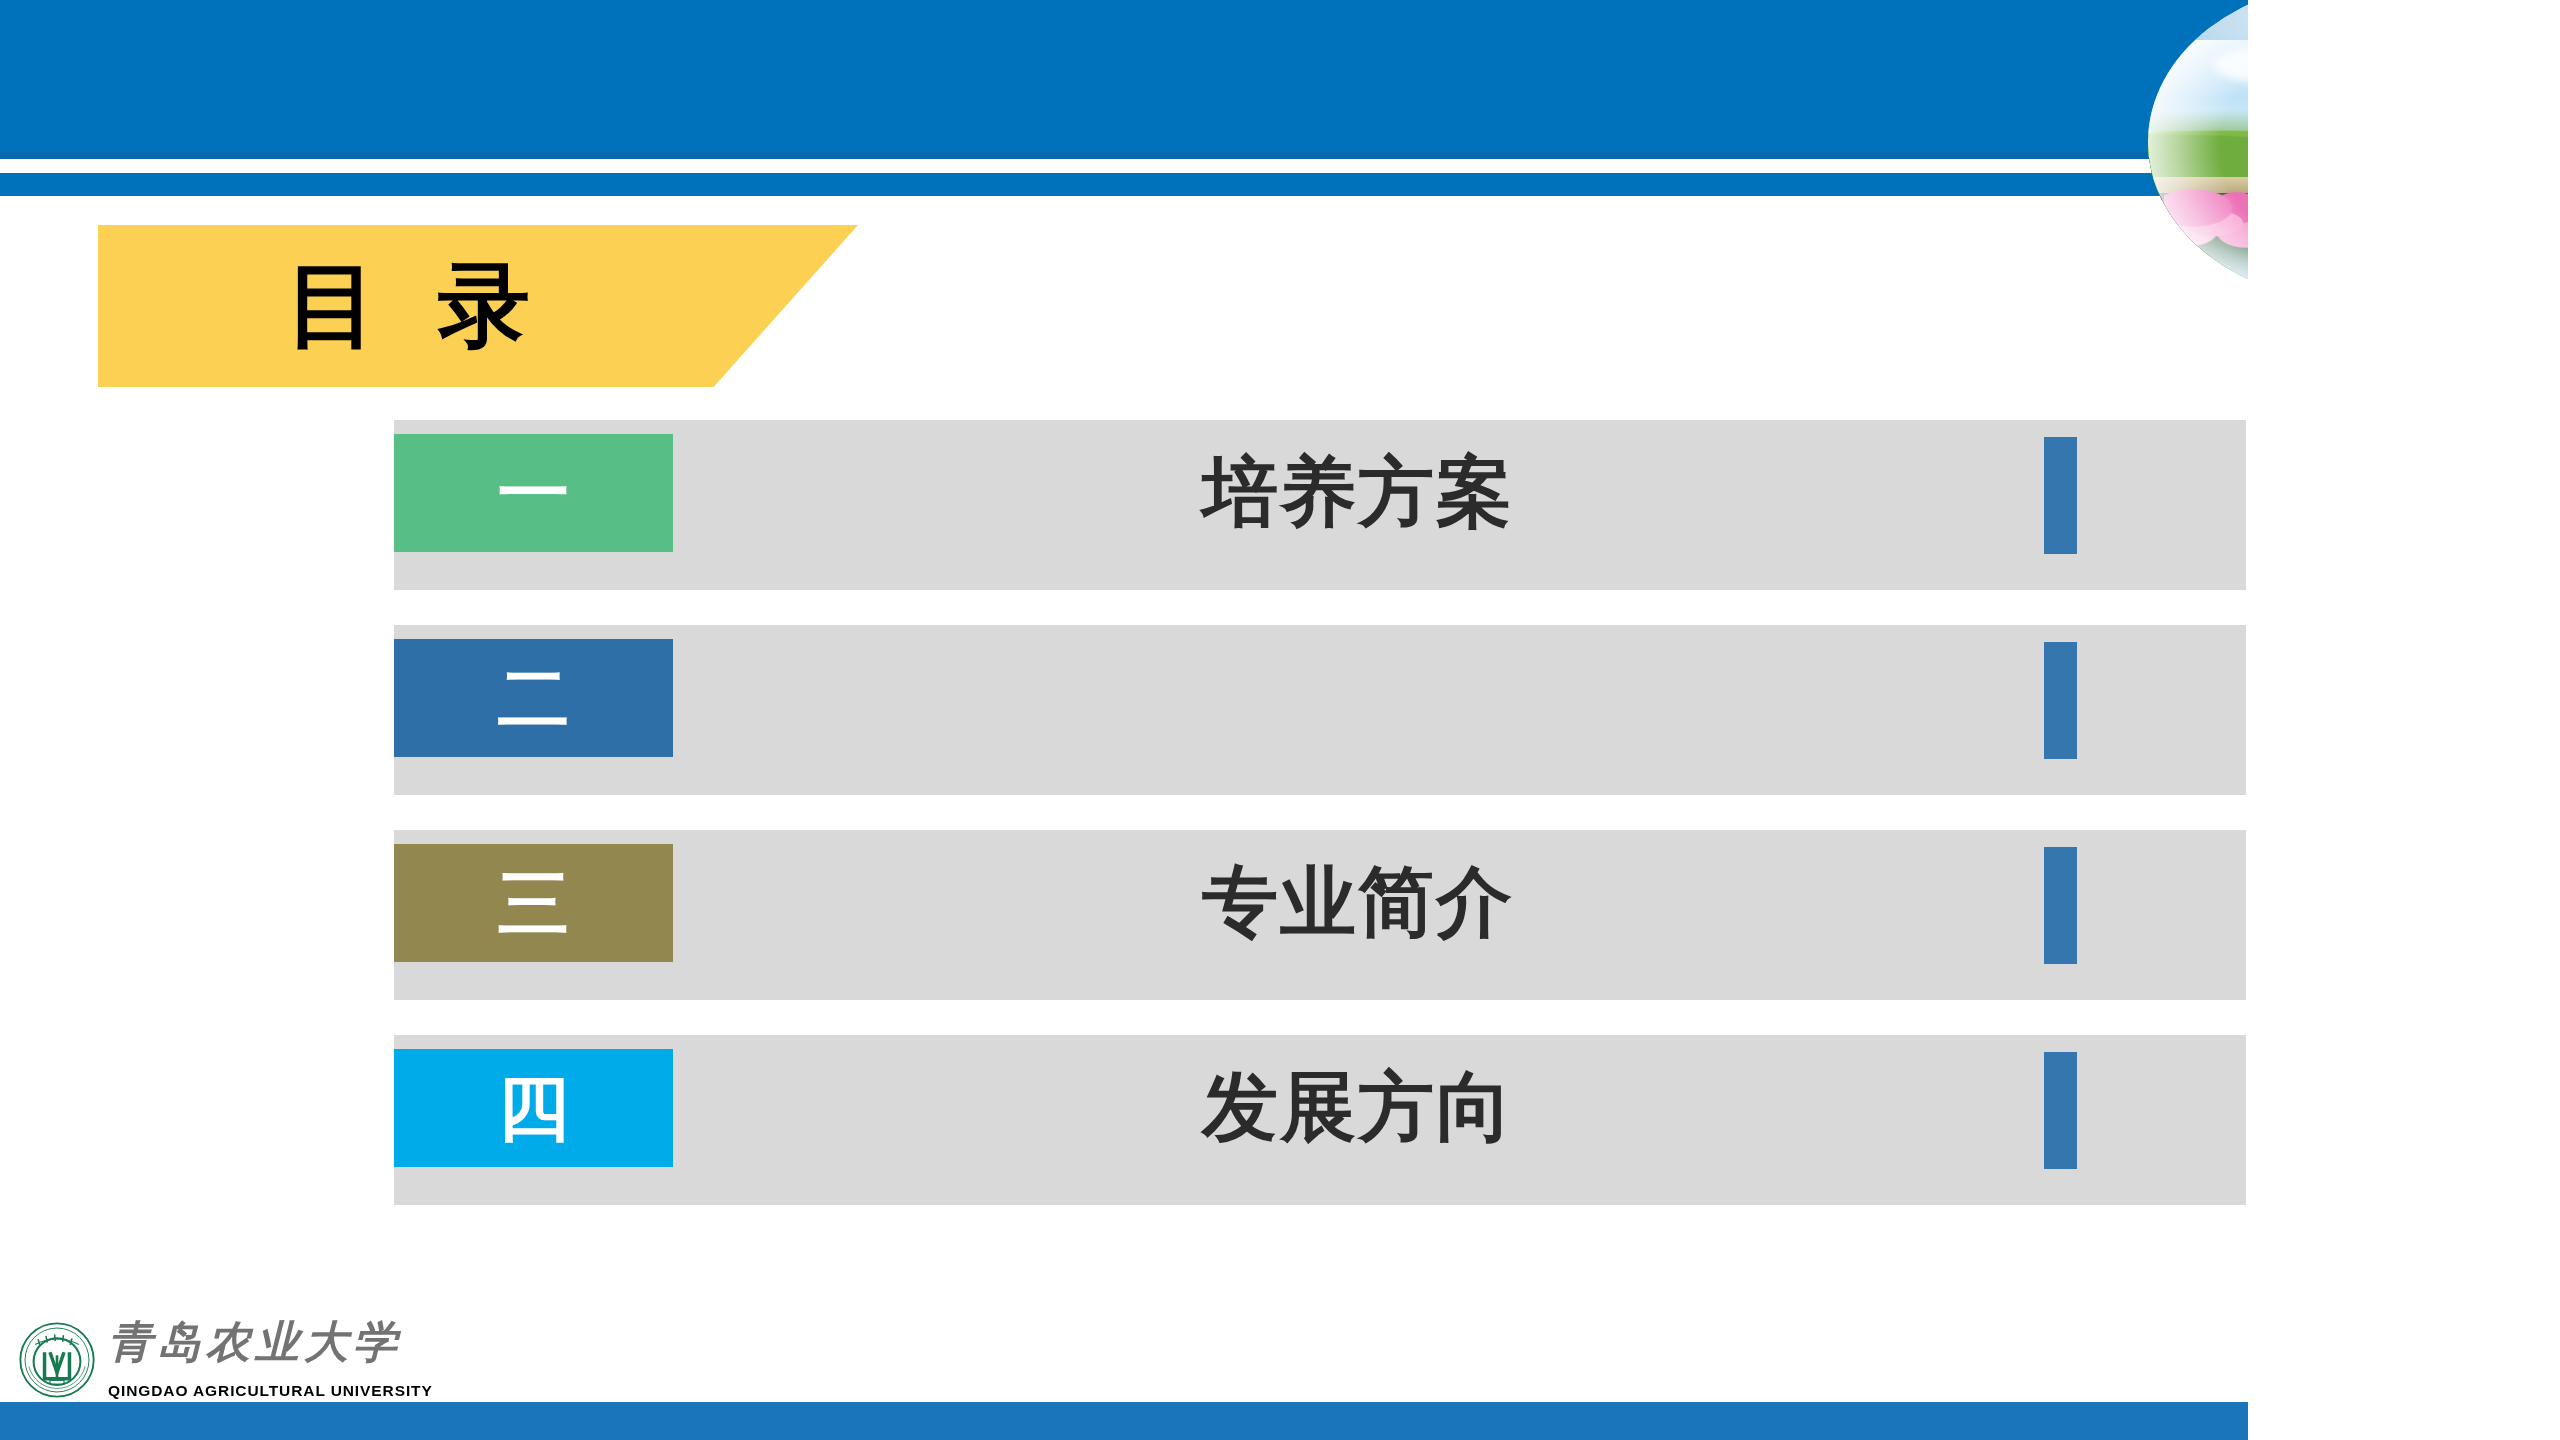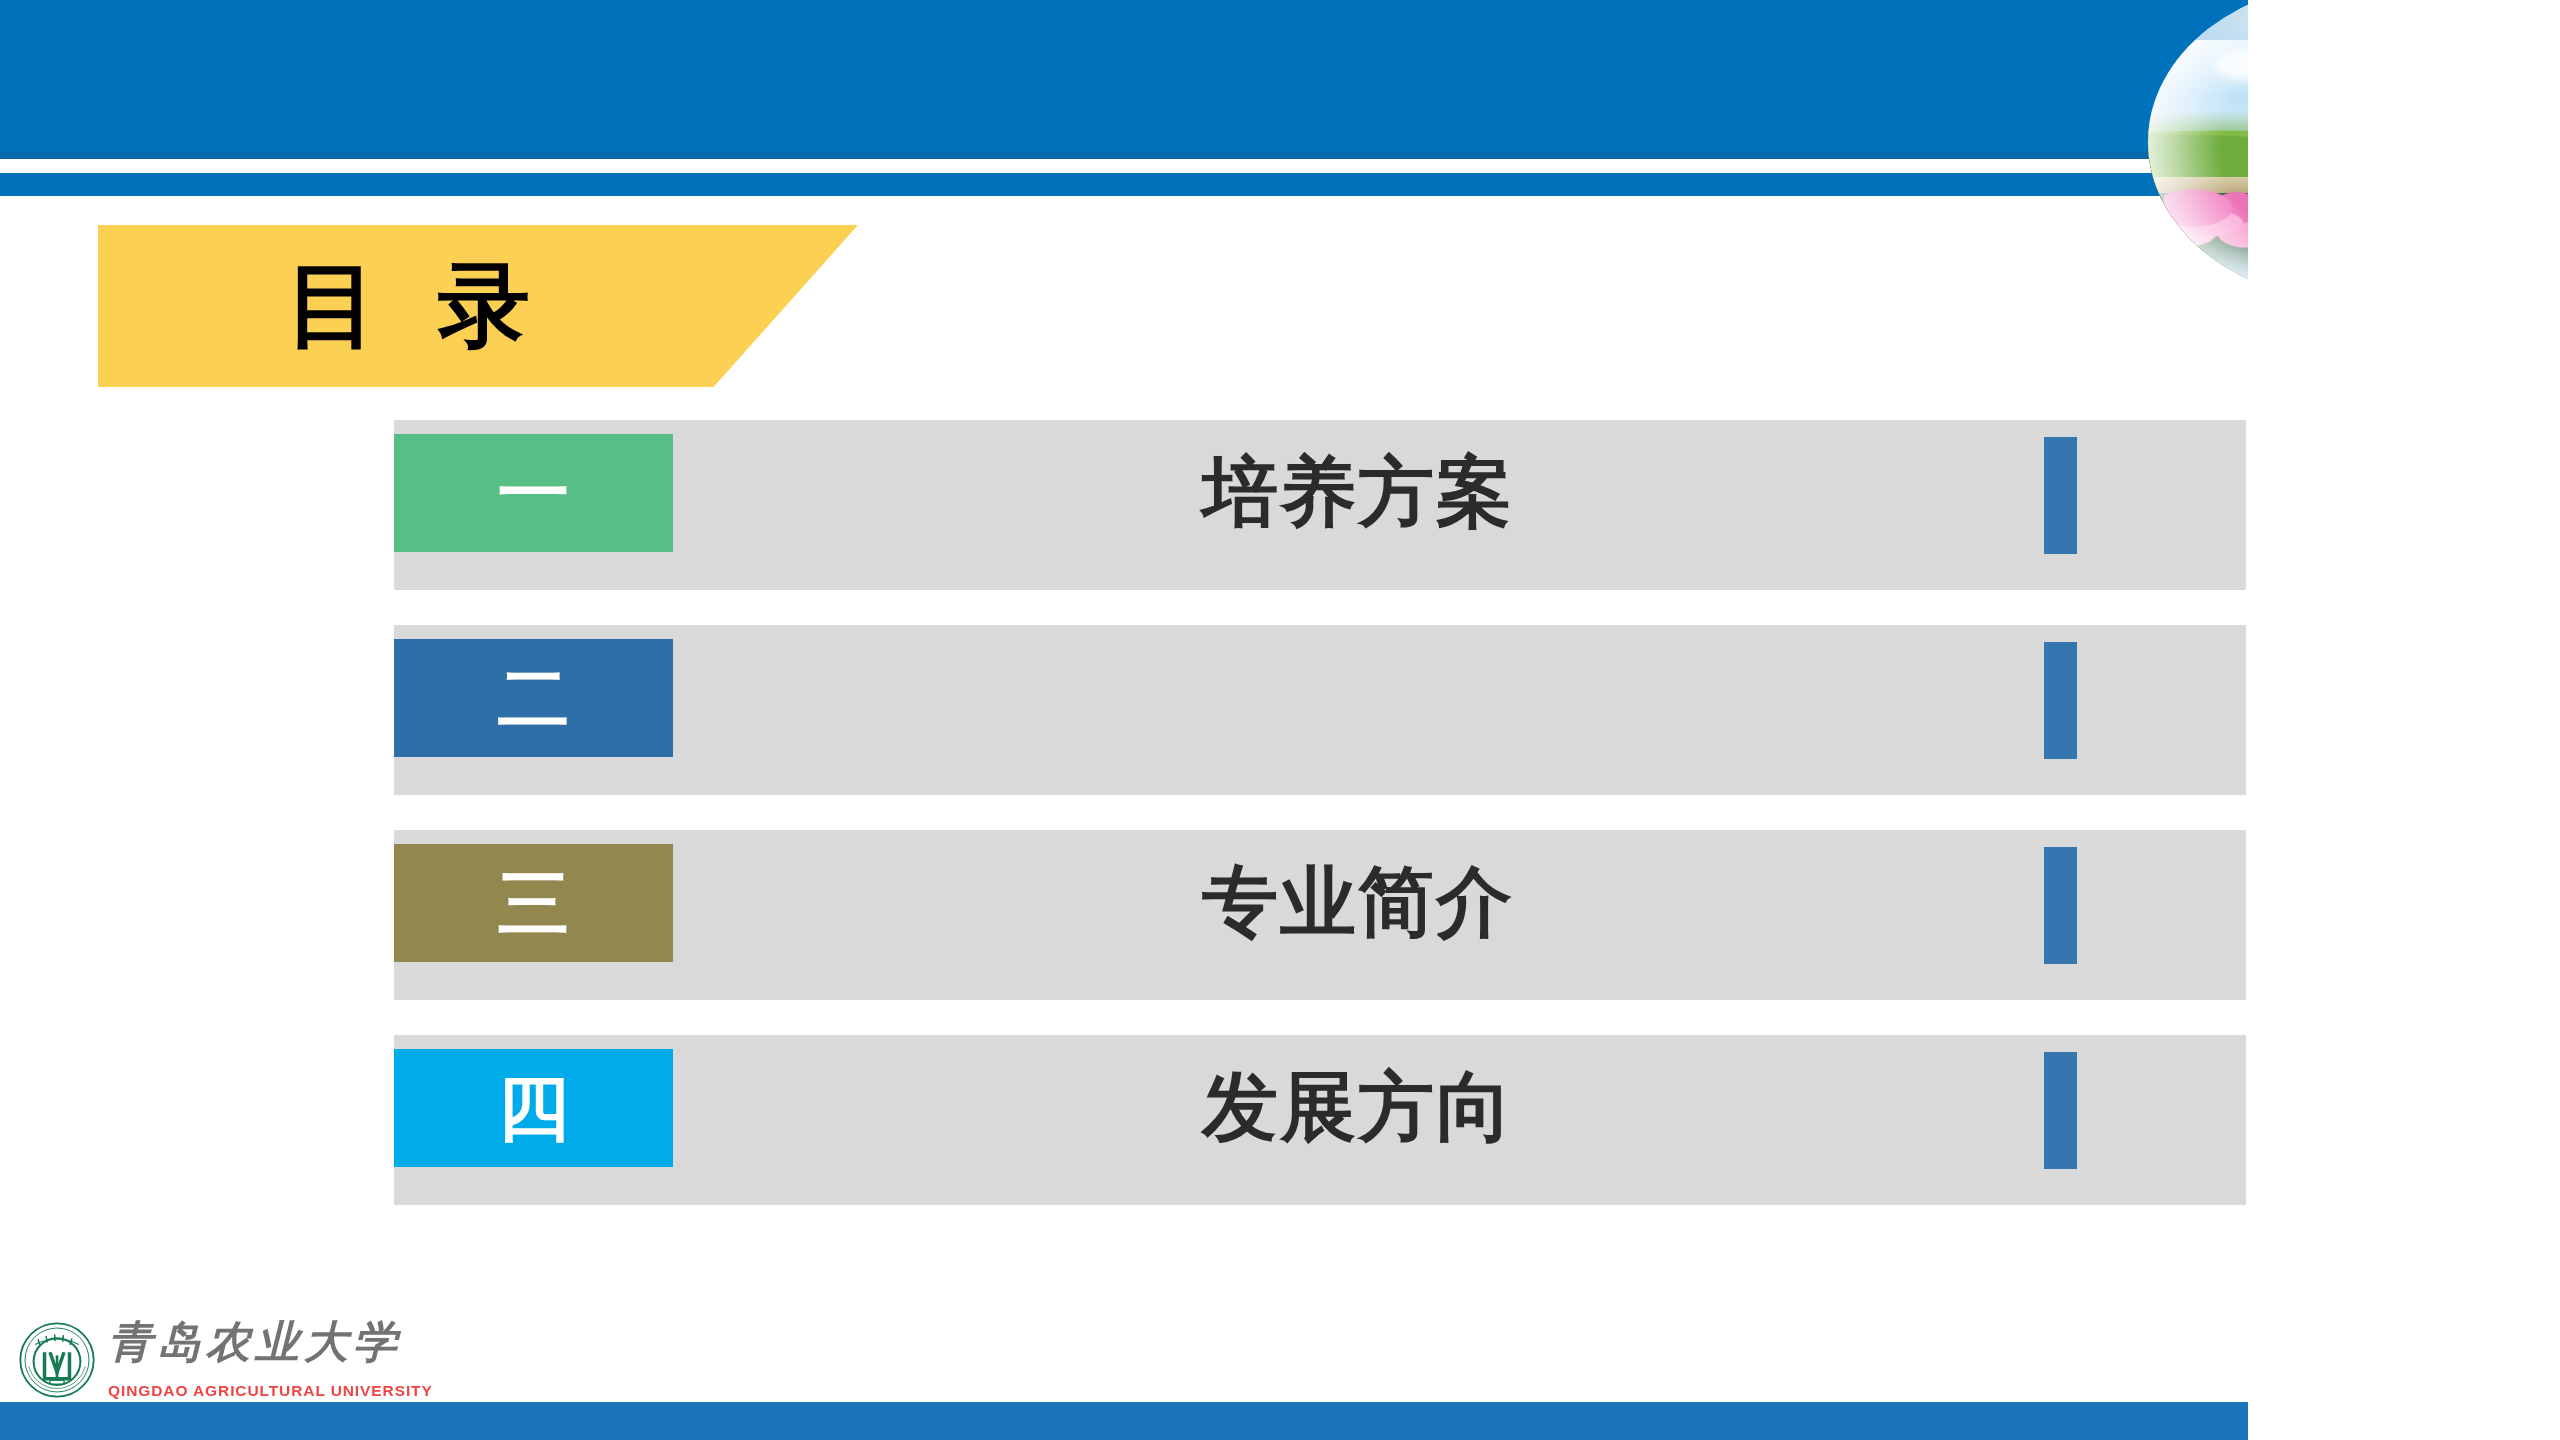--- a/index.html
+++ b/index.html
@@ -295,21 +295,21 @@
     color: #737373;
     letter-spacing: 5px;
     font-family: "DejaVu Serif", "Liberation Serif", serif;
     font-style: italic;
     white-space: nowrap;
   }
   .logo-en {
     font-size: 15.5px;
     line-height: 1.2;
     font-weight: 700;
-    color: #ef4444;
+    color: #000000;
     letter-spacing: .9px;
     margin-top: 17px;
     white-space: nowrap;
     font-family: "Liberation Sans", sans-serif;
   }
 </style>
 </head>
 <body>
 
 <div id="slide">

